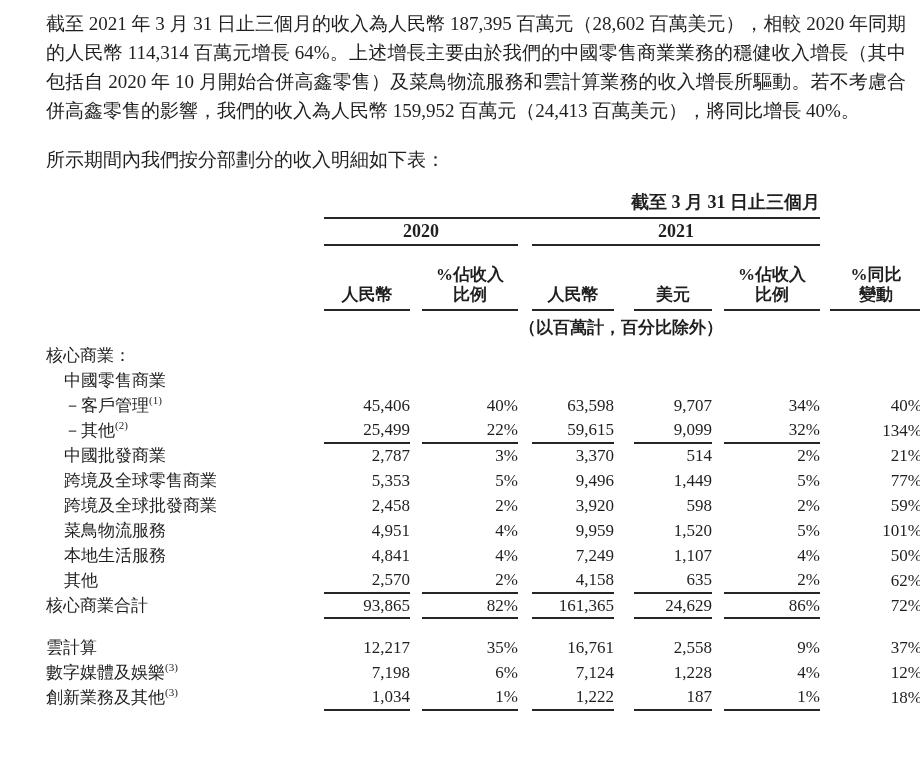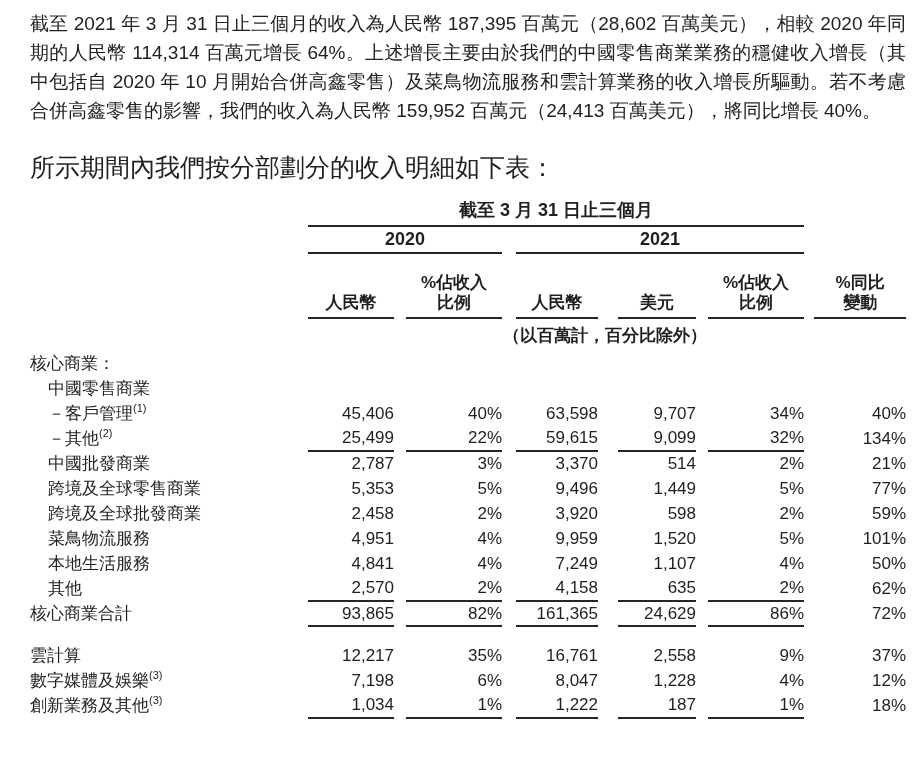--- a/index.html
+++ b/index.html
@@ -9,52 +9,53 @@
     width: 920px;
     height: 779px;
     overflow: hidden;
     font-family: "Liberation Sans", "DejaVu Sans", sans-serif;
     color: #1f1f1f;
   }
   .page {
     box-sizing: border-box;
     width: 920px;
     height: 779px;
-    padding: 9px 14px 0 30px;
+    padding: 9px 14px 0 46px;
+    font-family: Liberation Serif, serif;
   }
   .para {
     font-size: 19px;
     line-height: 29px;
     text-align: justify;
     margin: 0;
   }
   .lead-in {
-    font-size: 25px;
+    font-size: 19px;
     line-height: 29px;
-    margin: 28px 0 0 0;
+    margin: 20px 0 0 0;
   }
   table.seg {
     border-collapse: collapse;
     table-layout: fixed;
     width: 876px;
     margin-top: 16px;
     font-size: 17px;
   }
   table.seg td {
     box-sizing: border-box;
     padding: 0;
     vertical-align: middle;
     white-space: nowrap;
     overflow: visible;
   }
   
   tr.period-row td.period {
     font-weight: bold;
     font-size: 18px;
-    text-align: center;
+    text-align: right;
     height: 27px;
     vertical-align: bottom;
     padding-bottom: 3px;
     border-bottom: 2px solid #262626;
     margin-top: 21px;
   }
   tr.year-row td.yr {
     font-weight: bold;
     font-size: 18px;
     text-align: center;
@@ -345,21 +346,21 @@
           <td></td>
       <td class="num c6">37%</td>
     </tr>
 
     <tr class="rt">
       <td class="lbl"><span>數字媒體及娛樂</span><sup class="fn">(3)</sup></td>
       <td class="num c1">7,198</td>
           <td></td>
       <td class="num c2">6%</td>
           <td></td>
-      <td class="num c3">8,047</td>
+      <td class="num c3">7,124</td>
           <td></td>
       <td class="num c4">1,228</td>
           <td></td>
       <td class="num c5">4%</td>
           <td></td>
       <td class="num c6">12%</td>
     </tr>
 
     <tr class="rt rule">
       <td class="lbl"><span>創新業務及其他</span><sup class="fn">(3)</sup></td>

